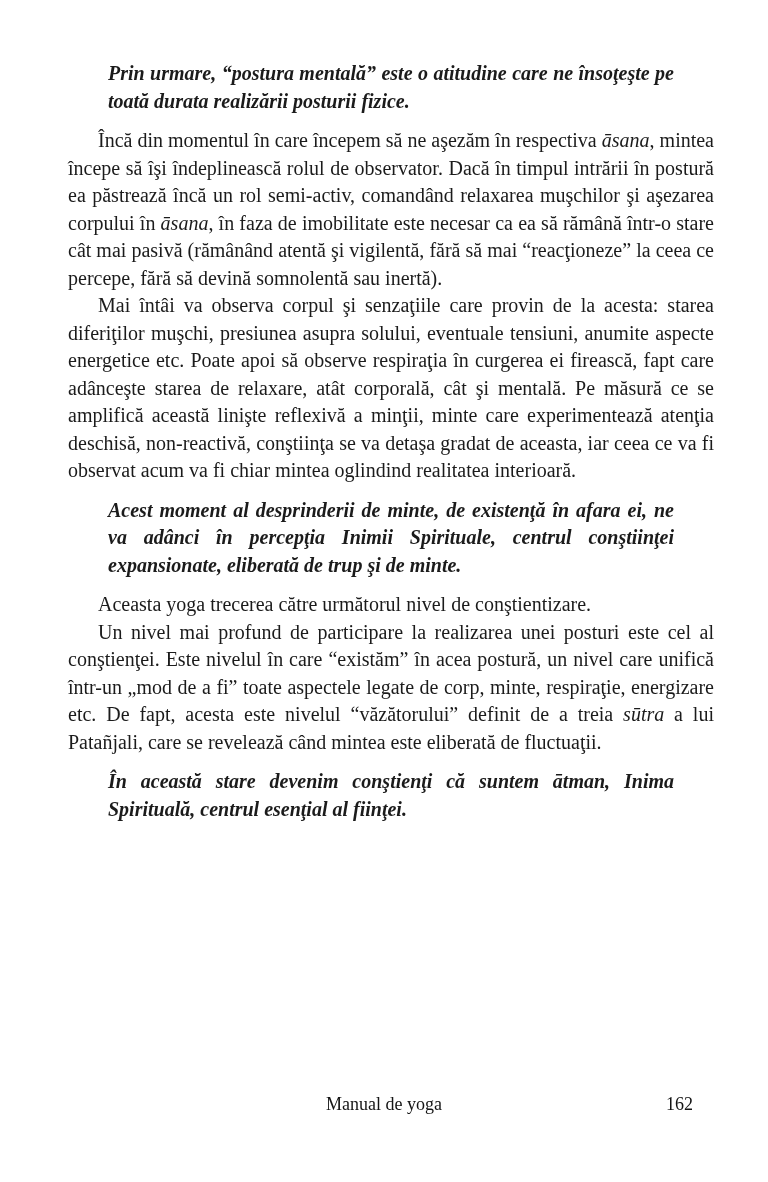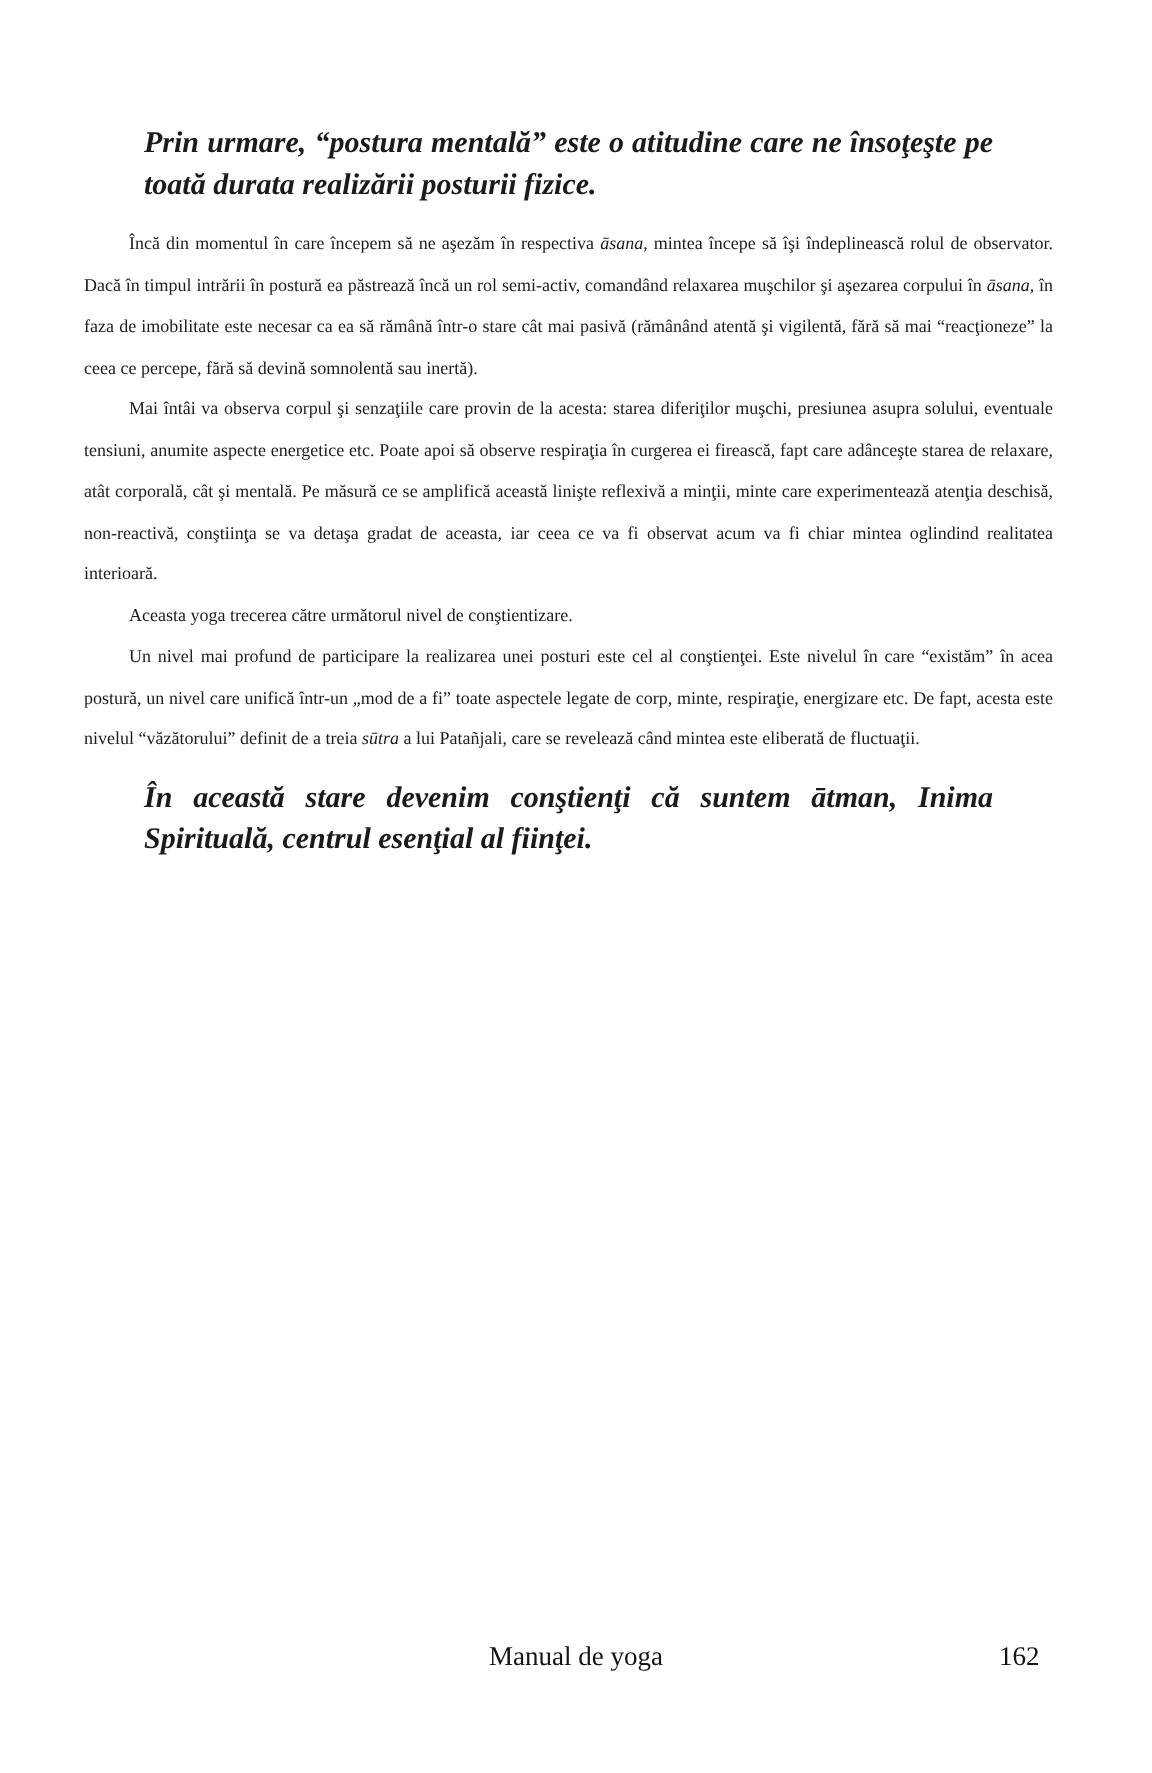--- a/index.html
+++ b/index.html
@@ -8,27 +8,27 @@
     width: 768px;
     height: 1182px;
     background: #ffffff;
     overflow: hidden;
     font-family: "Liberation Serif", serif;
     color: #1b1b1b;
   }
   .content {
     position: absolute;
     top: 0;
-    left: 56px;
+    left: 68px;
     width: 646px;
-    padding-top: 82px;
+    padding-top: 60px;
   }
   .para {
     margin: 0;
-    font-size: 12px;
+    font-size: 20px;
     line-height: 27.5px;
     text-align: justify;
     text-indent: 30px;
     hyphens: none;
   }
   .quote {
     margin: 12px 40px 12px 40px;
     font-size: 20px;
     line-height: 27.5px;
     text-align: justify;
@@ -72,20 +72,21 @@
 <div class="page">
 
   <div class="content">
 
     <p class="quote"><span>Prin urmare, “postura mentală” este o atitudine care ne însoţeşte pe toată durata realizării posturii fizice.</span></p>
 
     <p class="para"><span>Încă din momentul în care începem să ne aşezăm în respectiva </span><em class="term">āsana</em><span>, mintea începe să îşi îndeplinească rolul de observator. Dacă în timpul intrării în postură ea păstrează încă un rol semi-activ, comandând relaxarea muşchilor şi aşezarea corpului în </span><em class="term">āsana</em><span>, în faza de imobilitate este necesar ca ea să rămână într-o stare cât mai pasivă (rămânând atentă şi vigilentă, fără să mai “reacţioneze” la ceea ce percepe, fără să devină somnolentă sau inertă).</span></p>
 
     <p class="para"><span>Mai întâi va observa corpul şi senzaţiile care provin de la acesta: starea diferiţilor muşchi, presiunea asupra solului, eventuale tensiuni, anumite aspecte energetice etc. Poate apoi să observe respiraţia în curgerea ei firească, fapt care adânceşte starea de relaxare, atât corporală, cât şi mentală. Pe măsură ce se amplifică această linişte reflexivă a minţii, minte care experimentează atenţia deschisă, non-reactivă, conştiinţa se va detaşa gradat de aceasta, iar ceea ce va fi observat acum va fi chiar mintea oglindind realitatea interioară.</span></p>
 
+    <p class="quote"><span>Acest moment al desprinderii de minte, de existenţă în afara ei, ne va adânci în percepţia Inimii Spirituale, centrul conştiinţei expansionate, eliberată de trup şi de minte.</span></p>
 
     <p class="para"><span>Aceasta yoga trecerea către următorul nivel de conştientizare.</span></p>
 
 
     <p class="para"><span>Un nivel mai profund de participare la realizarea unei posturi este cel al conştienţei. Este nivelul în care “existăm” în acea postură, un nivel care unifică într-un „mod de a fi” toate aspectele legate de corp, minte, respiraţie, energizare etc. De fapt, acesta este nivelul “văzătorului” definit de a treia </span><em class="term">sūtra</em><span> a lui Patañjali, care se revelează când mintea este eliberată de fluctuaţii.</span></p>
 
     <p class="quote"><span>În această stare devenim conştienţi că suntem ātman, Inima Spirituală, centrul esenţial al fiinţei.</span></p>
 
 
   </div>

